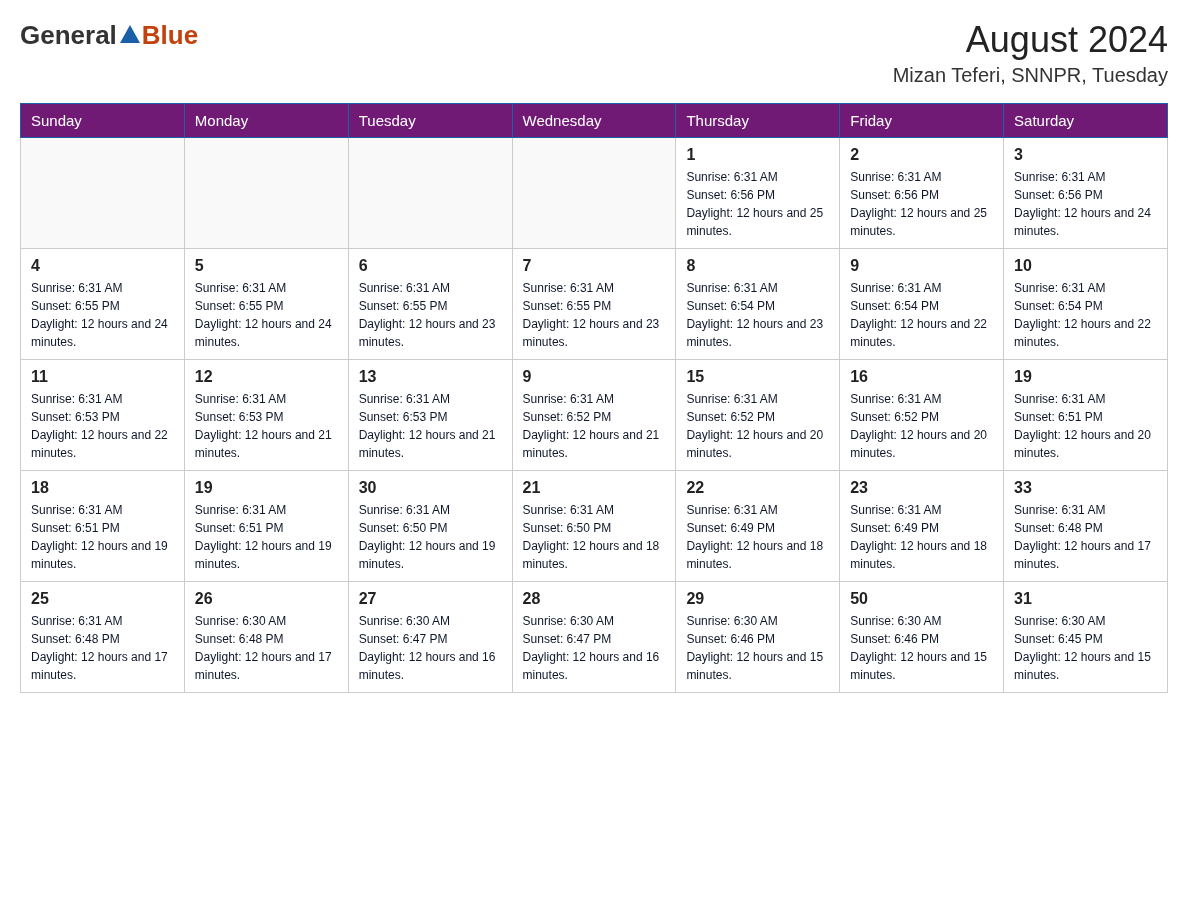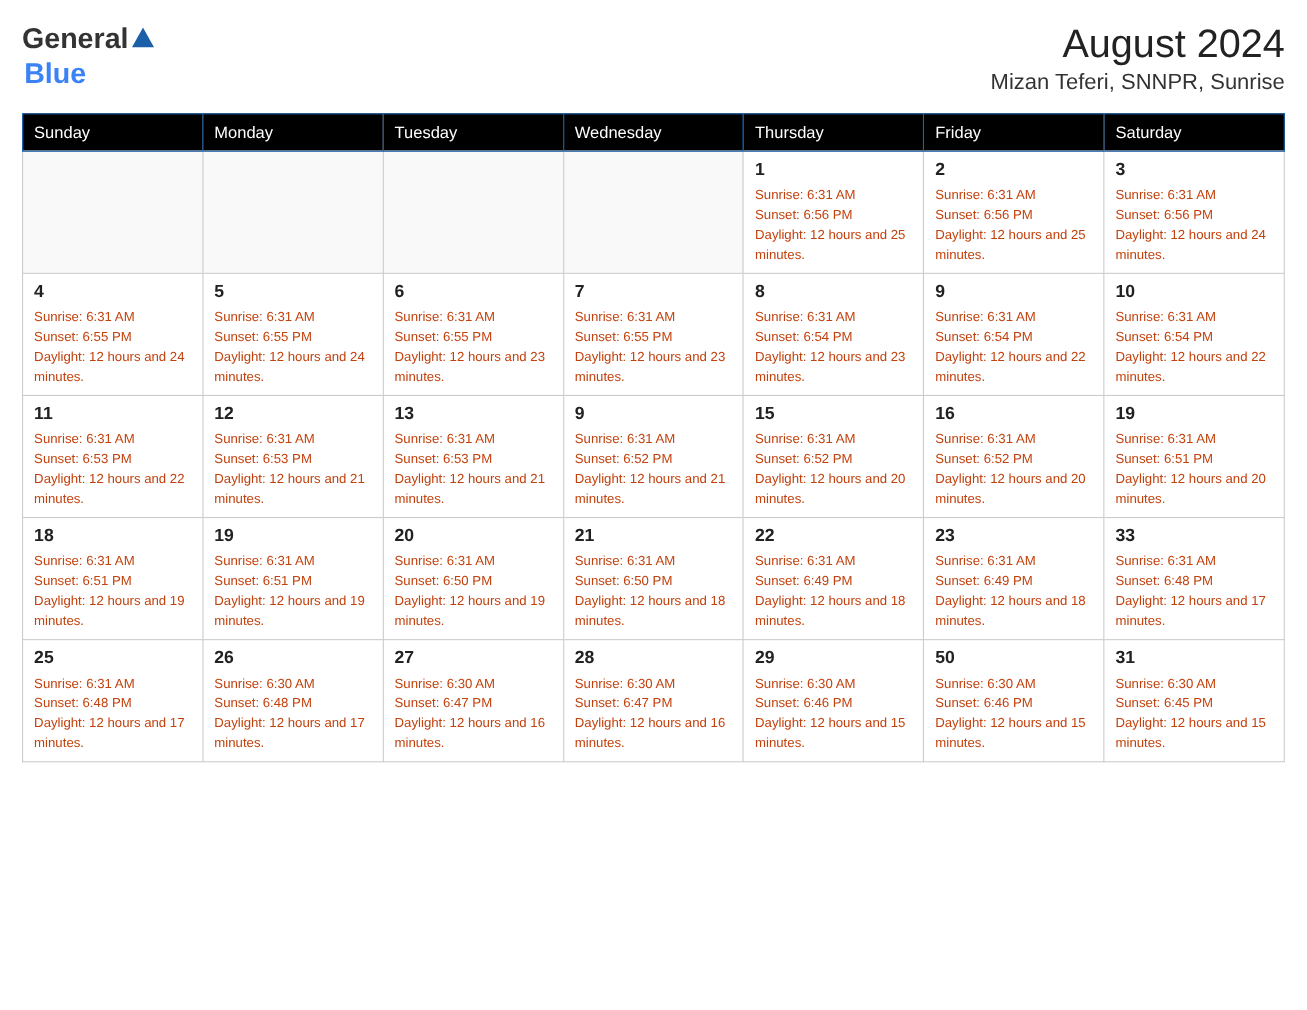--- a/index.html
+++ b/index.html
@@ -11,41 +11,40 @@
       min-height: 918px;
     }
     .header {
       display: flex;
       justify-content: space-between;
       align-items: flex-start;
       margin-bottom: 16px;
     }
     .logo {
       display: flex;
-      flex-direction: column;
       align-items: flex-start;
     }
     .logo-general {
       font-size: 26px;
       font-weight: bold;
       color: #333;
     }
     .logo-triangle {
       width: 0;
       height: 0;
       border-left: 10px solid transparent;
       border-right: 10px solid transparent;
       border-bottom: 18px solid #1a5fa8;
       margin-left: 3px;
       margin-top: -4px;
     }
     .logo-blue {
       font-size: 26px;
       font-weight: bold;
-      color: #3b82f6;
+      color: #c2410c;
       margin-left: 2px;
     }
     .title-section {
       text-align: right;
     }
     .month-title {
       font-size: 36px;
       font-weight: normal;
       color: #222;
       line-height: 1.1;
@@ -54,21 +53,21 @@
       font-size: 20px;
       color: #333;
       margin-top: 4px;
     }
     table {
       width: 100%;
       border-collapse: collapse;
       table-layout: fixed;
     }
     thead th {
-      background-color: #000000;
+      background-color: #701a75;
       color: #fff;
       font-size: 15px;
       padding: 8px 10px;
       text-align: left;
       font-weight: normal;
       border: 1px solid #1a5fa8;
     }
     tbody td {
       vertical-align: top;
       padding: 8px 10px;
@@ -80,21 +79,21 @@
     }
     .day-number {
       font-size: 16px;
       font-weight: bold;
       display: block;
       margin-bottom: 4px;
     }
     .day-info {
       font-size: 12px;
       line-height: 1.5;
-      color: #c2410c;
+      color: #0f172a;
     }
     tbody tr:nth-child(odd) td {
       background: #fff;
     }
     tbody tr td.empty {
       background: #f9f9f9;
     }
     .logo-wrapper {
       display: flex;
       align-items: center;
@@ -106,21 +105,21 @@
 <div class="header">
   <div class="logo">
     <div class="logo-wrapper">
       <span class="logo-general">General</span>
       <div class="logo-triangle"></div>
     </div>
     <span class="logo-blue">Blue</span>
   </div>
   <div class="title-section">
     <div class="month-title">August 2024</div>
-    <div class="location">Mizan Teferi, SNNPR, Sunrise</div>
+    <div class="location">Mizan Teferi, SNNPR, Tuesday</div>
   </div>
 </div>
 
 <table>
   <thead>
     <tr>
     <th>Sunday</th>
         <th>Monday</th>
         <th>Tuesday</th>
         <th>Wednesday</th>
@@ -249,21 +248,21 @@
 Sunset: 6:51 PM
 Daylight: 12 hours and 19 minutes.</div>
         </td>
         <td>
           <span class="day-number">19</span>
           <div class="day-info" style="white-space: pre-line;">Sunrise: 6:31 AM
 Sunset: 6:51 PM
 Daylight: 12 hours and 19 minutes.</div>
         </td>
         <td>
-          <span class="day-number">20</span>
+          <span class="day-number">30</span>
           <div class="day-info" style="white-space: pre-line;">Sunrise: 6:31 AM
 Sunset: 6:50 PM
 Daylight: 12 hours and 19 minutes.</div>
         </td>
         <td>
           <span class="day-number">21</span>
           <div class="day-info" style="white-space: pre-line;">Sunrise: 6:31 AM
 Sunset: 6:50 PM
 Daylight: 12 hours and 18 minutes.</div>
         </td>

